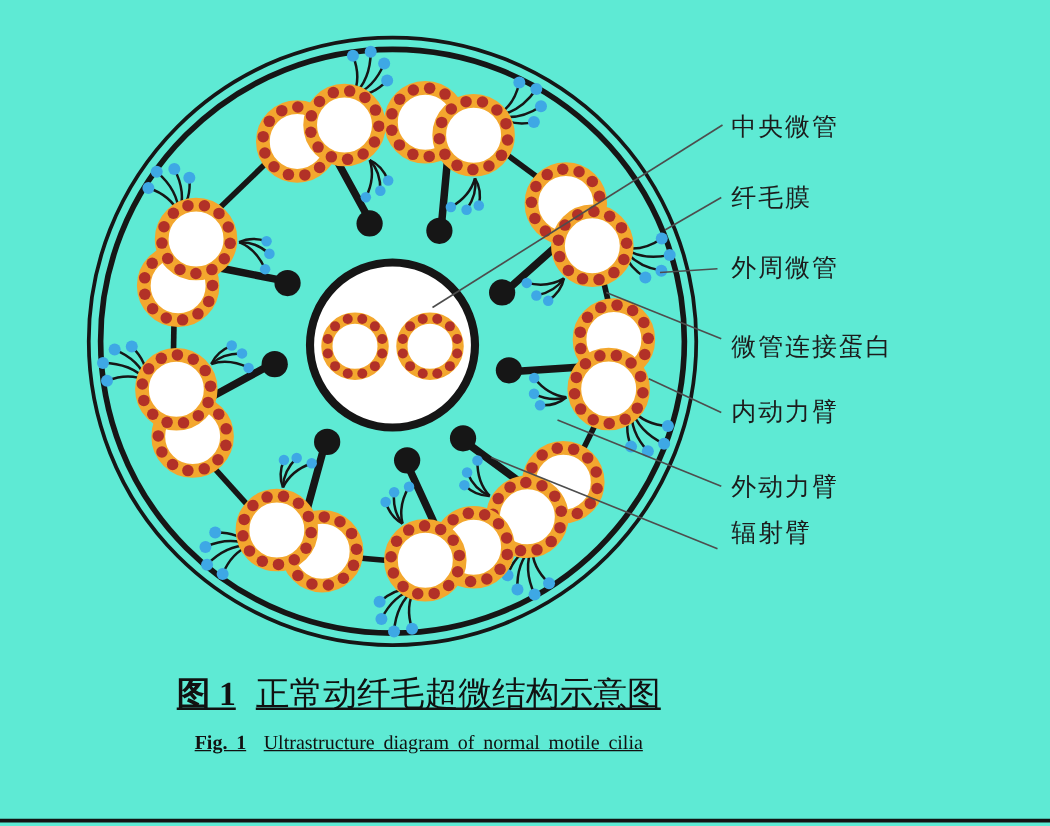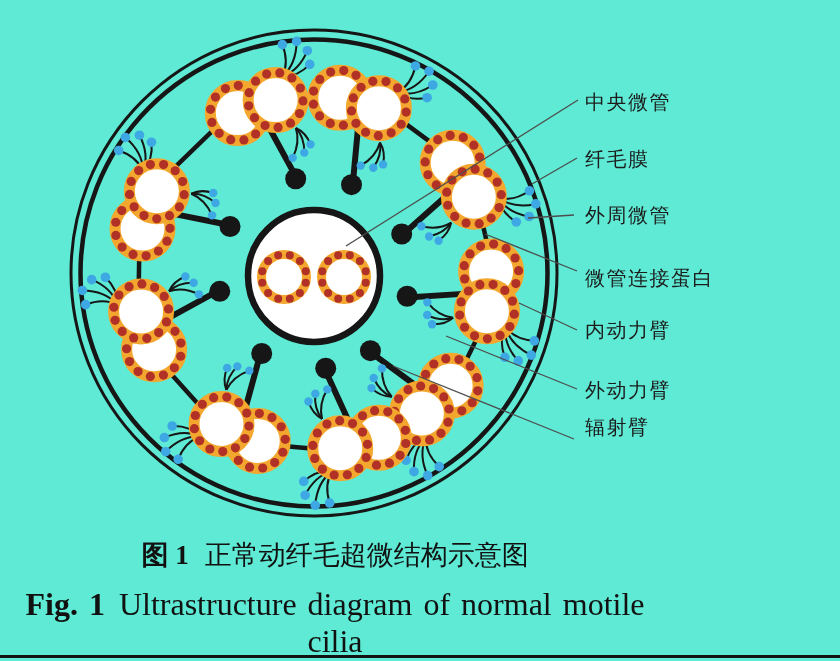--- a/index.html
+++ b/index.html
@@ -5,24 +5,24 @@
   html,body{margin:0;padding:0;background:#fff;}
   .page{position:relative;width:840px;height:661px;background:#5eead4;overflow:hidden;}
   #diagram-svg{position:absolute;left:0;top:0;}
   .labels .lbl{
     position:absolute;left:585px;
     font-family:"Liberation Sans",sans-serif;
     font-size:20px;line-height:26px;color:#1c1c1c;
     letter-spacing:1.5px;white-space:nowrap;
   }
   .cap{position:absolute;left:0;width:670px;text-align:center;margin:0;
-       font-family:"Liberation Serif",serif;color:#111;}
+       font-family:"Liberation Serif",serif;color:#111;text-decoration:underline;}
   .cap-cn{top:537px;font-size:27px;font-weight:400;}
   .cap-cn b{font-weight:700;margin-right:16px;}
-  .cap-en{top:586px;font-size:32px;word-spacing:3px;}
+  .cap-en{top:586px;font-size:16px;word-spacing:3px;}
   .cap-en b{font-weight:700;margin-right:14px;}
   .rule{position:absolute;left:0;top:655px;width:840px;height:3px;background:#121212;}
 </style>
 </head>
 <body>
 
 <div class="page">
 
   <svg id="diagram-svg" width="840" height="532" viewBox="0 0 840 532">
       <circle cx="314" cy="273" r="243" fill="none" stroke="#161616" stroke-width="3"></circle>

